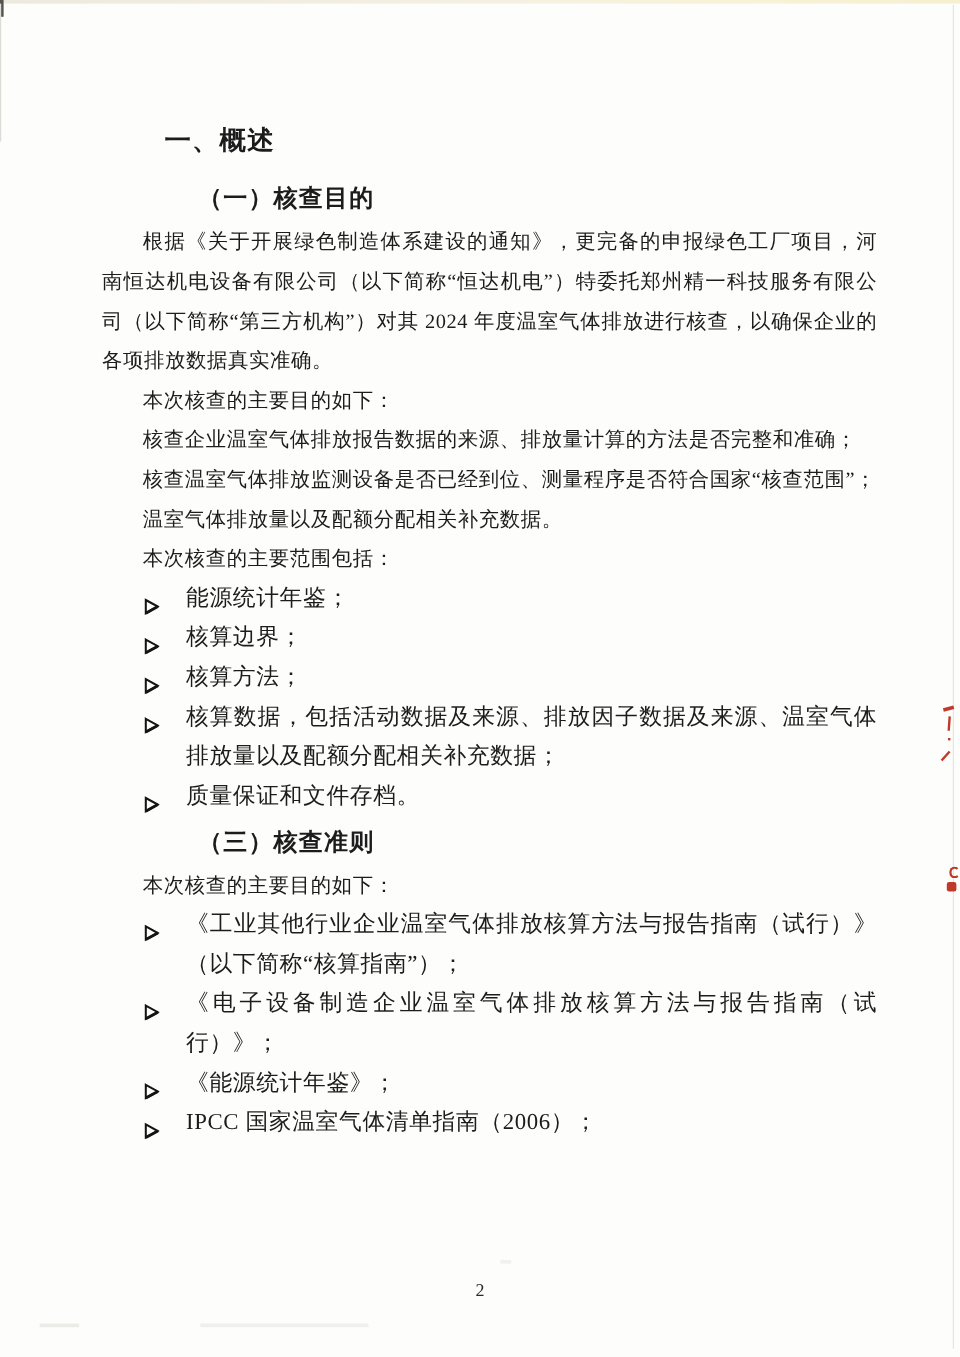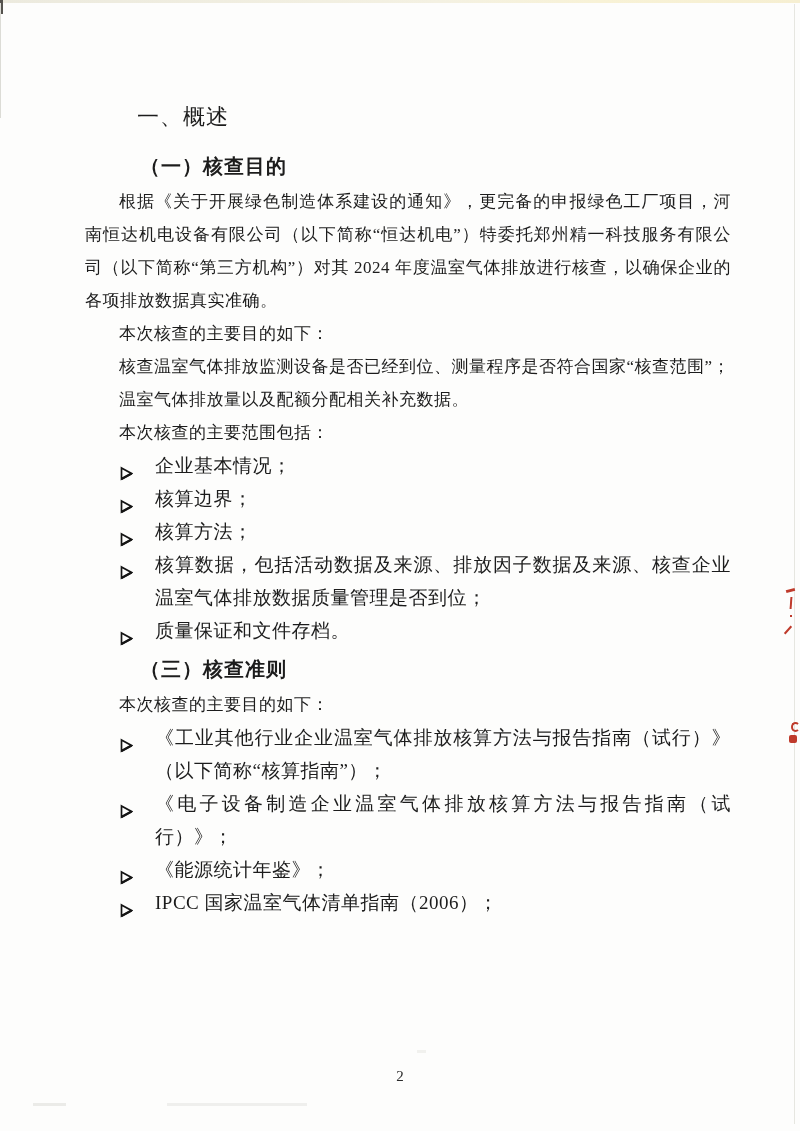--- a/index.html
+++ b/index.html
@@ -66,30 +66,30 @@
 
   
   .content {
     position: absolute;
     top: 100px;
     left: 85px;
     width: 646px;
   }
   .doc-heading {
     font-size: 22px;
-    font-weight: normal;
+    font-weight: bold;
     line-height: 33px;
     margin: 0 0 17px 52px;
     letter-spacing: 1px;
   }
   .sub-heading {
     font-size: 20px;
     font-weight: bold;
     line-height: 33px;
-    margin: 6px 0 2px 55px;
+    margin: 6px 0 2px 80px;
     letter-spacing: 1px;
   }
   .body-p {
     font-size: 17px;
     line-height: 33px;
     margin: 0;
     text-align: justify;
     text-justify: inter-ideograph;
     text-indent: 2em;
     letter-spacing: 0.5px;
@@ -150,35 +150,36 @@
   </div>
 
   <div class="content">
 
     <h1 class="doc-heading">一、概述</h1>
 
     <h2 class="sub-heading">（一）核查目的</h2>
 
     <p class="body-p">根据《关于开展绿色制造体系建设的通知》，更完备的申报绿色工厂项目，河南恒达机电设备有限公司（以下简称“恒达机电”）特委托郑州精一科技服务有限公司（以下简称“第三方机构”）对其 2024 年度温室气体排放进行核查，以确保企业的各项排放数据真实准确。</p>
     <p class="body-p">本次核查的主要目的如下：</p>
+    <p class="body-p">核查企业温室气体排放报告数据的来源、排放量计算的方法是否完整和准确；</p>
     <p class="body-p">核查温室气体排放监测设备是否已经到位、测量程序是否符合国家“核查范围”；</p>
     <p class="body-p">温室气体排放量以及配额分配相关补充数据。</p>
 
 
     <p class="body-p">本次核查的主要范围包括：</p>
 
     <ul class="bullet-list">
       <li class="bullet-item">
         <span class="arrow">
           <svg width="13" height="15" viewBox="0 0 13 15">
               <path d="M1.5 2 L11.5 7.5 L1.5 13 Z" fill="none" stroke="#141414" stroke-width="1.7" stroke-linejoin="miter"></path>
               <path d="M1.5 13 L11.5 7.5" stroke="#141414" stroke-width="2.4"></path>
             </svg>
         </span>
-        <span>企业基本情况；</span>
+        <span>能源统计年鉴；</span>
       </li>
       <li class="bullet-item">
         <span class="arrow">
           <svg width="13" height="15" viewBox="0 0 13 15">
               <path d="M1.5 2 L11.5 7.5 L1.5 13 Z" fill="none" stroke="#141414" stroke-width="1.7" stroke-linejoin="miter"></path>
               <path d="M1.5 13 L11.5 7.5" stroke="#141414" stroke-width="2.4"></path>
             </svg>
         </span>
         <span>核算边界；</span>
       </li>
@@ -191,21 +192,21 @@
         </span>
         <span>核算方法；</span>
       </li>
       <li class="bullet-item">
         <span class="arrow">
           <svg width="13" height="15" viewBox="0 0 13 15">
               <path d="M1.5 2 L11.5 7.5 L1.5 13 Z" fill="none" stroke="#141414" stroke-width="1.7" stroke-linejoin="miter"></path>
               <path d="M1.5 13 L11.5 7.5" stroke="#141414" stroke-width="2.4"></path>
             </svg>
         </span>
-        <span>核算数据，包括活动数据及来源、排放因子数据及来源、核查企业温室气体排放数据质量管理是否到位；</span>
+        <span>核算数据，包括活动数据及来源、排放因子数据及来源、温室气体排放量以及配额分配相关补充数据；</span>
       </li>
       <li class="bullet-item">
         <span class="arrow">
           <svg width="13" height="15" viewBox="0 0 13 15">
               <path d="M1.5 2 L11.5 7.5 L1.5 13 Z" fill="none" stroke="#141414" stroke-width="1.7" stroke-linejoin="miter"></path>
               <path d="M1.5 13 L11.5 7.5" stroke="#141414" stroke-width="2.4"></path>
             </svg>
         </span>
         <span>质量保证和文件存档。</span>
       </li>

